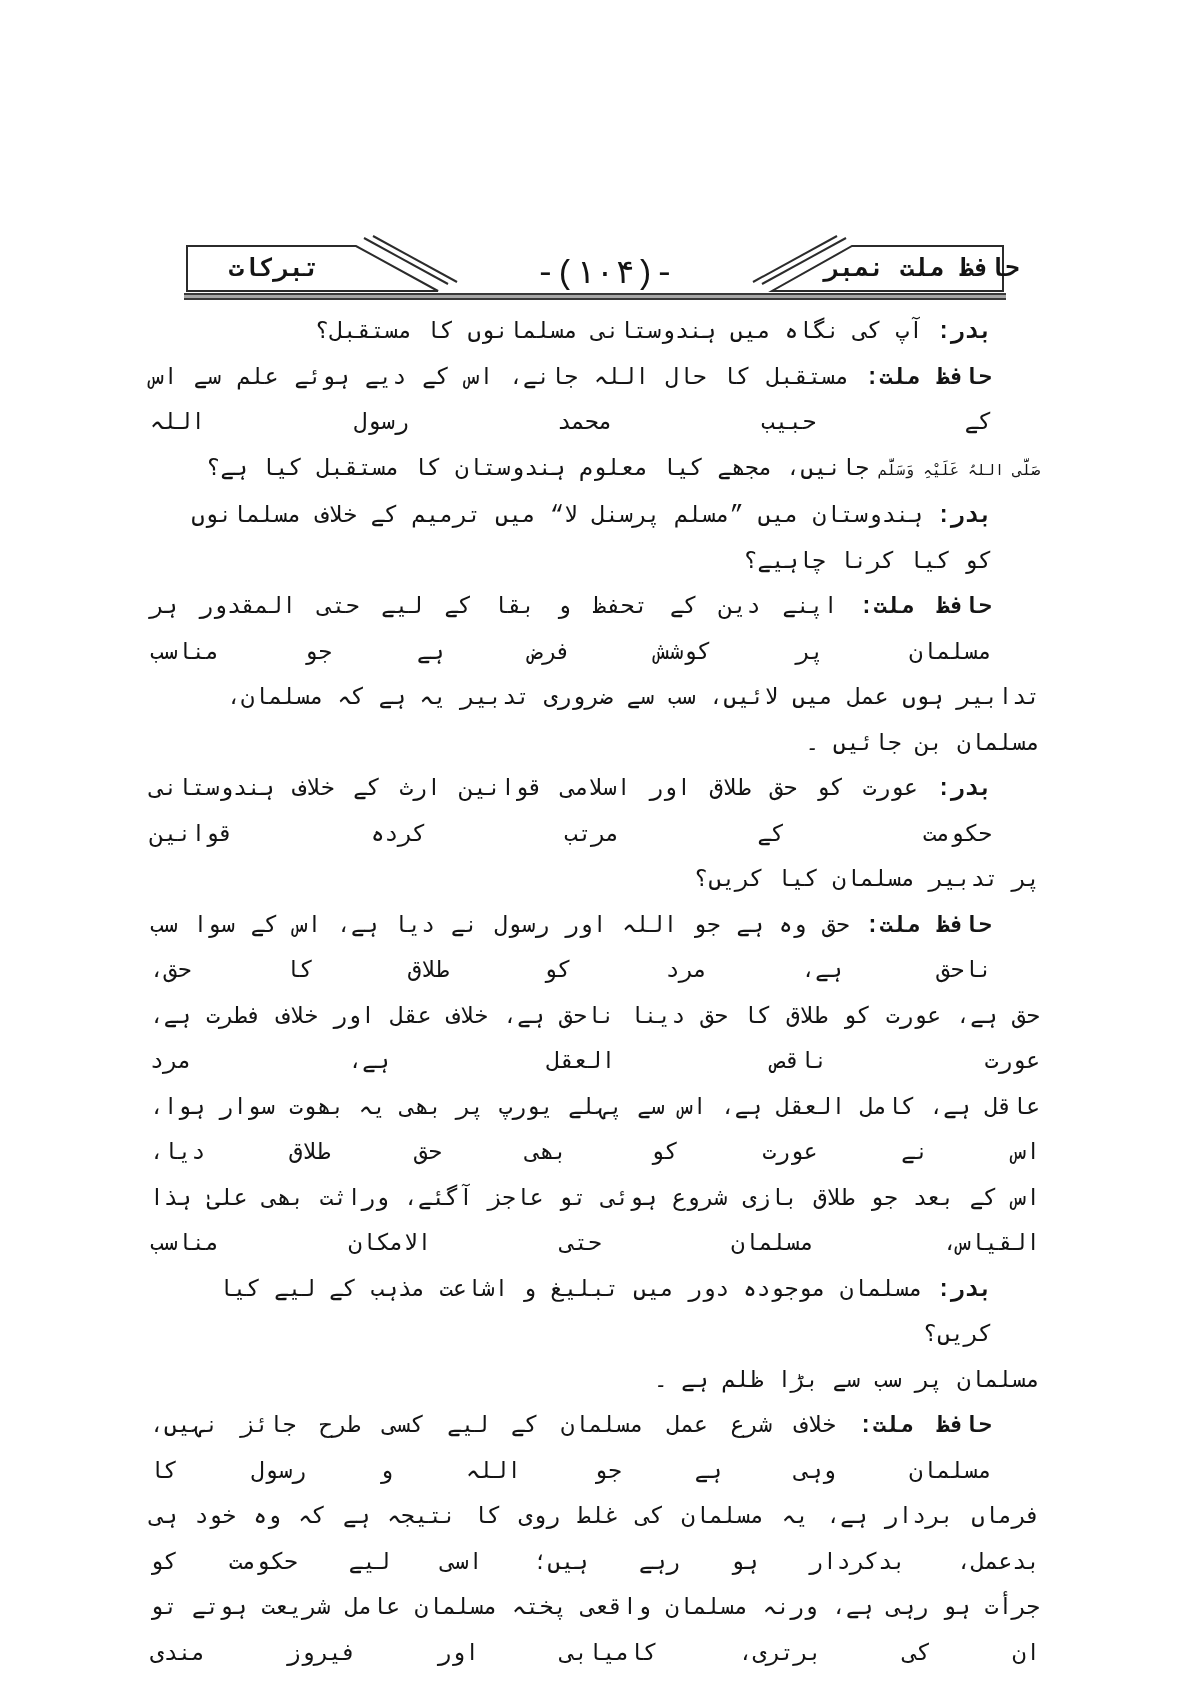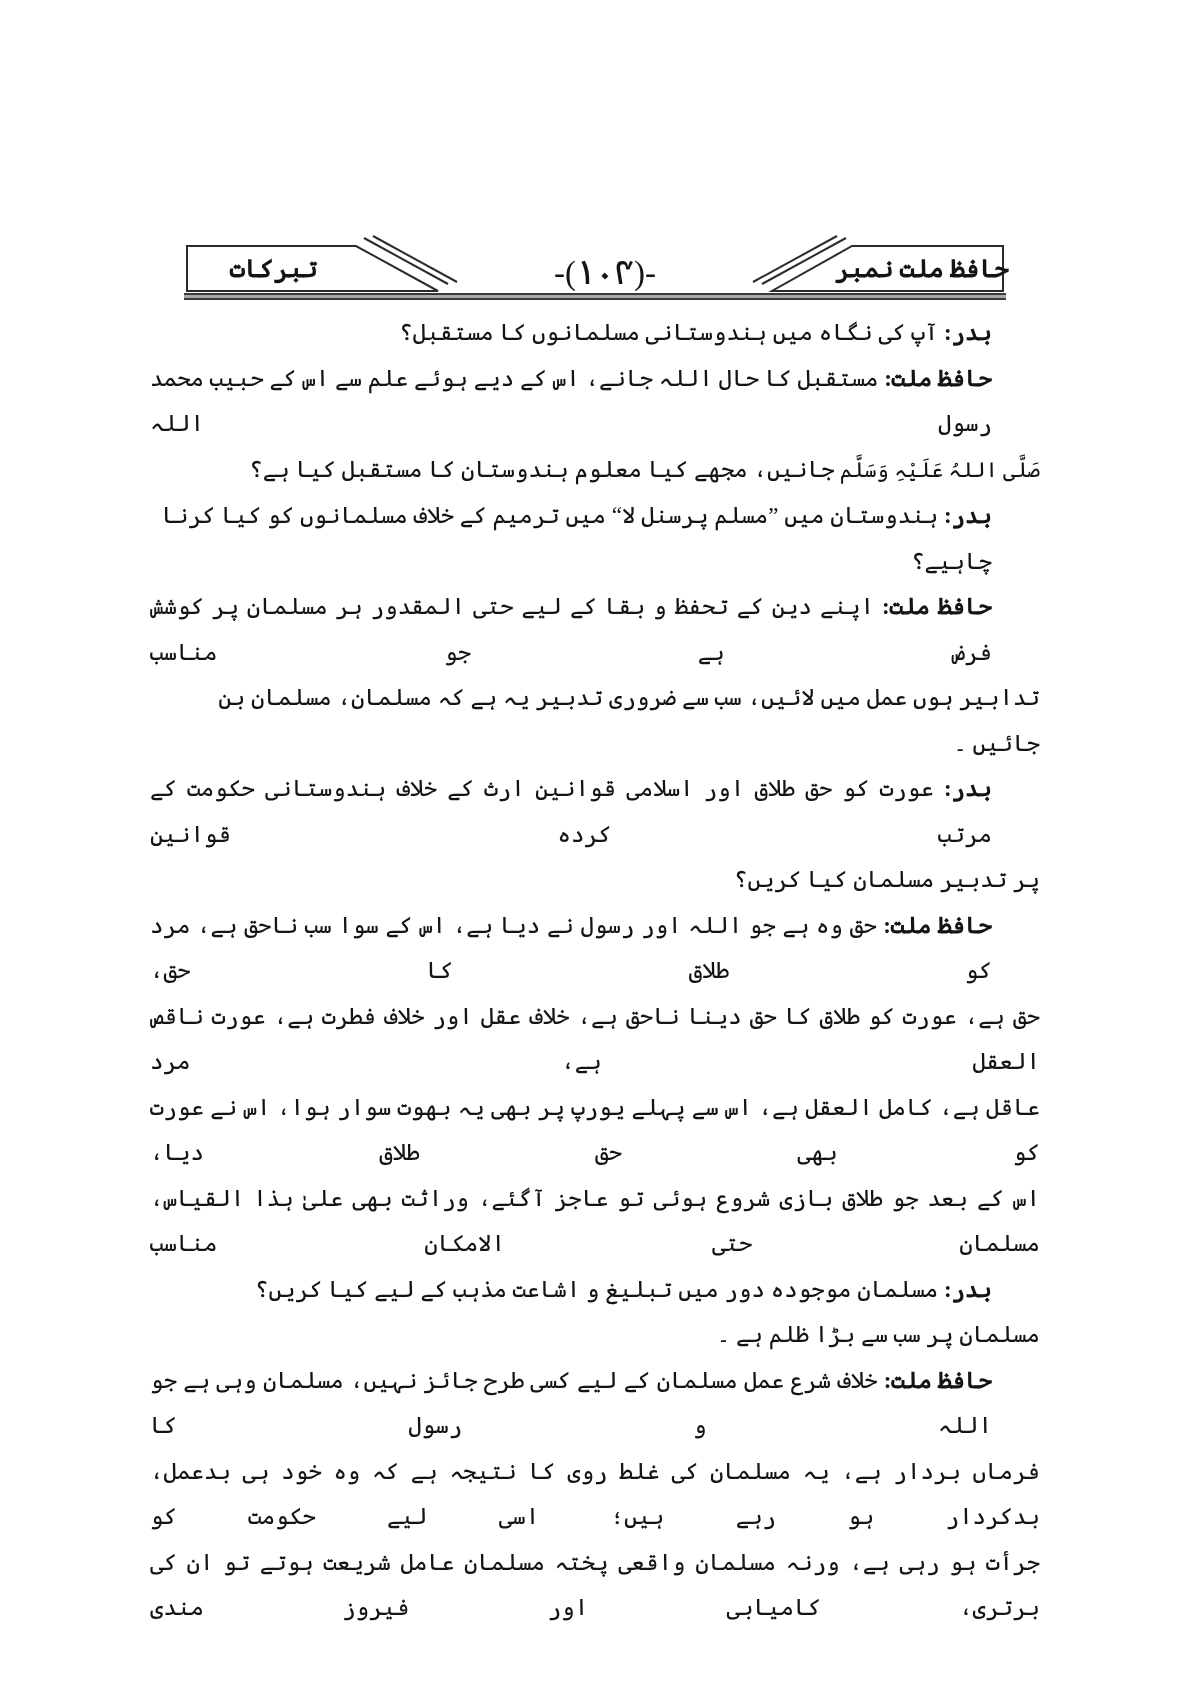--- a/index.html
+++ b/index.html
@@ -2,21 +2,21 @@
 <html lang="ur"><head>
 <meta charset="utf-8">
 <style>
   html,body { margin:0; padding:0; background:#e8e8e8; }
   .page {
     position:relative;
     width:1190px; height:1684px;
     margin:0 auto;
     background:#ffffff;
     overflow:hidden;
-    font-family:Liberation Serif, serif;
+    font-family:Liberation Mono, monospace;
     color:#141414;
   }
   .content { position:absolute; left:150px; right:150px; top:244px; }
 
   
   .header-band {
     margin:0 36px;
     height:48px;
     display:flex;
     justify-content:space-between;
@@ -58,21 +58,21 @@
     direction:rtl;
     unicode-bidi:embed;
     text-align:right;
     font-size:23px;
     line-height:45.5px;
     min-height:45.5px;
   }
   .line.full { text-align:justify; text-align-last:justify; }
   .line.indent { padding-right:48px; }
   .line .label { font-weight:bold; }
-  .line .small { font-size:21px; letter-spacing:-0.5px;text-align:right; }
+  .line .small { font-size:15px; letter-spacing:-0.5px;text-align:right; }
 </style>
 </head>
 <body>
 
 <div class="page">
   <div class="content">
 
     <div class="header-band">
 
       <div class="hbox hbox-left">

